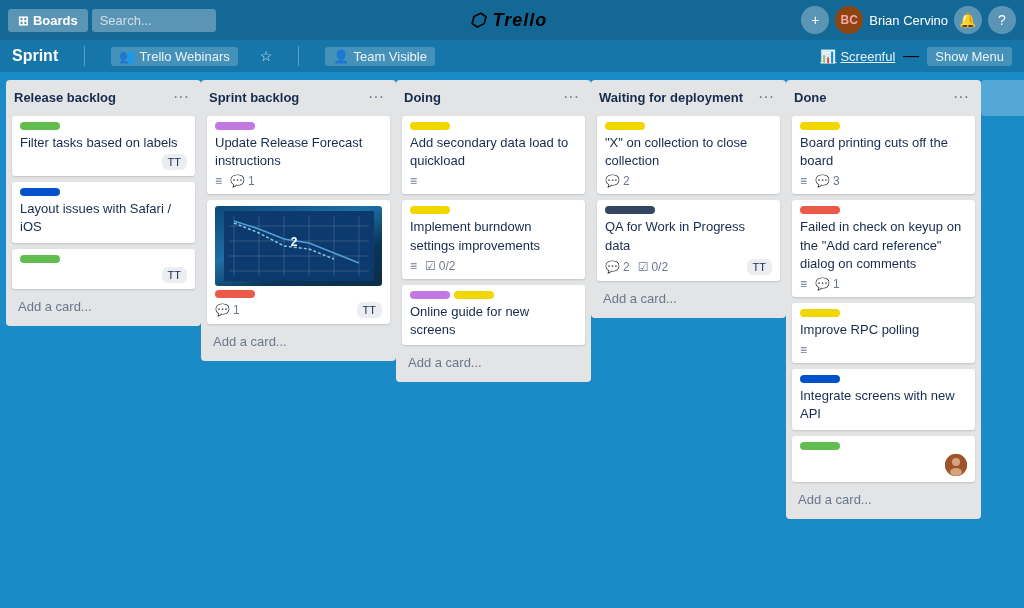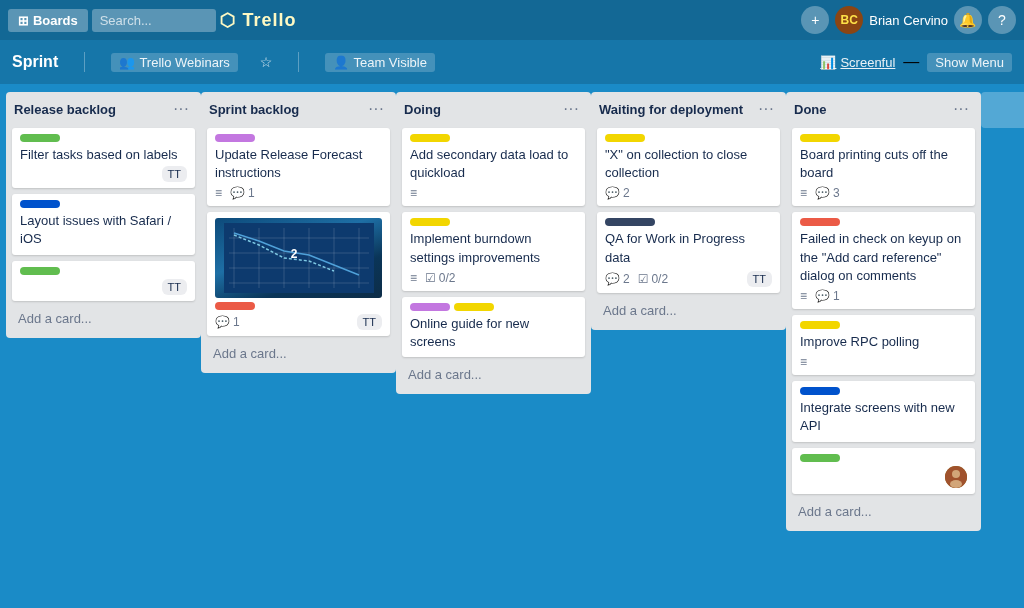--- a/index.html
+++ b/index.html
@@ -32,24 +32,26 @@
       border: none;
       border-radius: 3px;
       padding: 4px 8px;
       color: white;
       font-size: 13px;
       width: 124px;
     }
     .nav-search::placeholder { color: rgba(255,255,255,0.7); }
     .trello-logo {
       flex: 1;
-      color: #fef9c3;
+      text-align: center;
+      color: #000000;
       font-size: 18px;
       font-weight: bold;
       letter-spacing: 1px;
+      font-style: italic;
     }
     .nav-right {
       display: flex;
       align-items: center;
       gap: 6px;
     }
     .nav-icon-btn {
       background: rgba(255,255,255,0.3);
       border: none;
       border-radius: 50%;
@@ -70,30 +72,30 @@
       font-size: 13px;
     }
     .nav-avatar {
       width: 28px;
       height: 28px;
       border-radius: 50%;
       background: #8B4513;
       display: flex;
       align-items: center;
       justify-content: center;
-      color: #fde047;
+      color: #fca5a5;
       font-size: 12px;
       font-weight: bold;
       overflow: hidden;
     }
 
     
     #board-header {
       background: rgba(0,0,0,0.15);
-      height: 44px;
+      height: 32px;
       display: flex;
       align-items: center;
       padding: 16px 12px;
       gap: 22px;
     }
     .board-title {
       color: white;
       font-size: 16px;
       font-weight: bold;
     }

